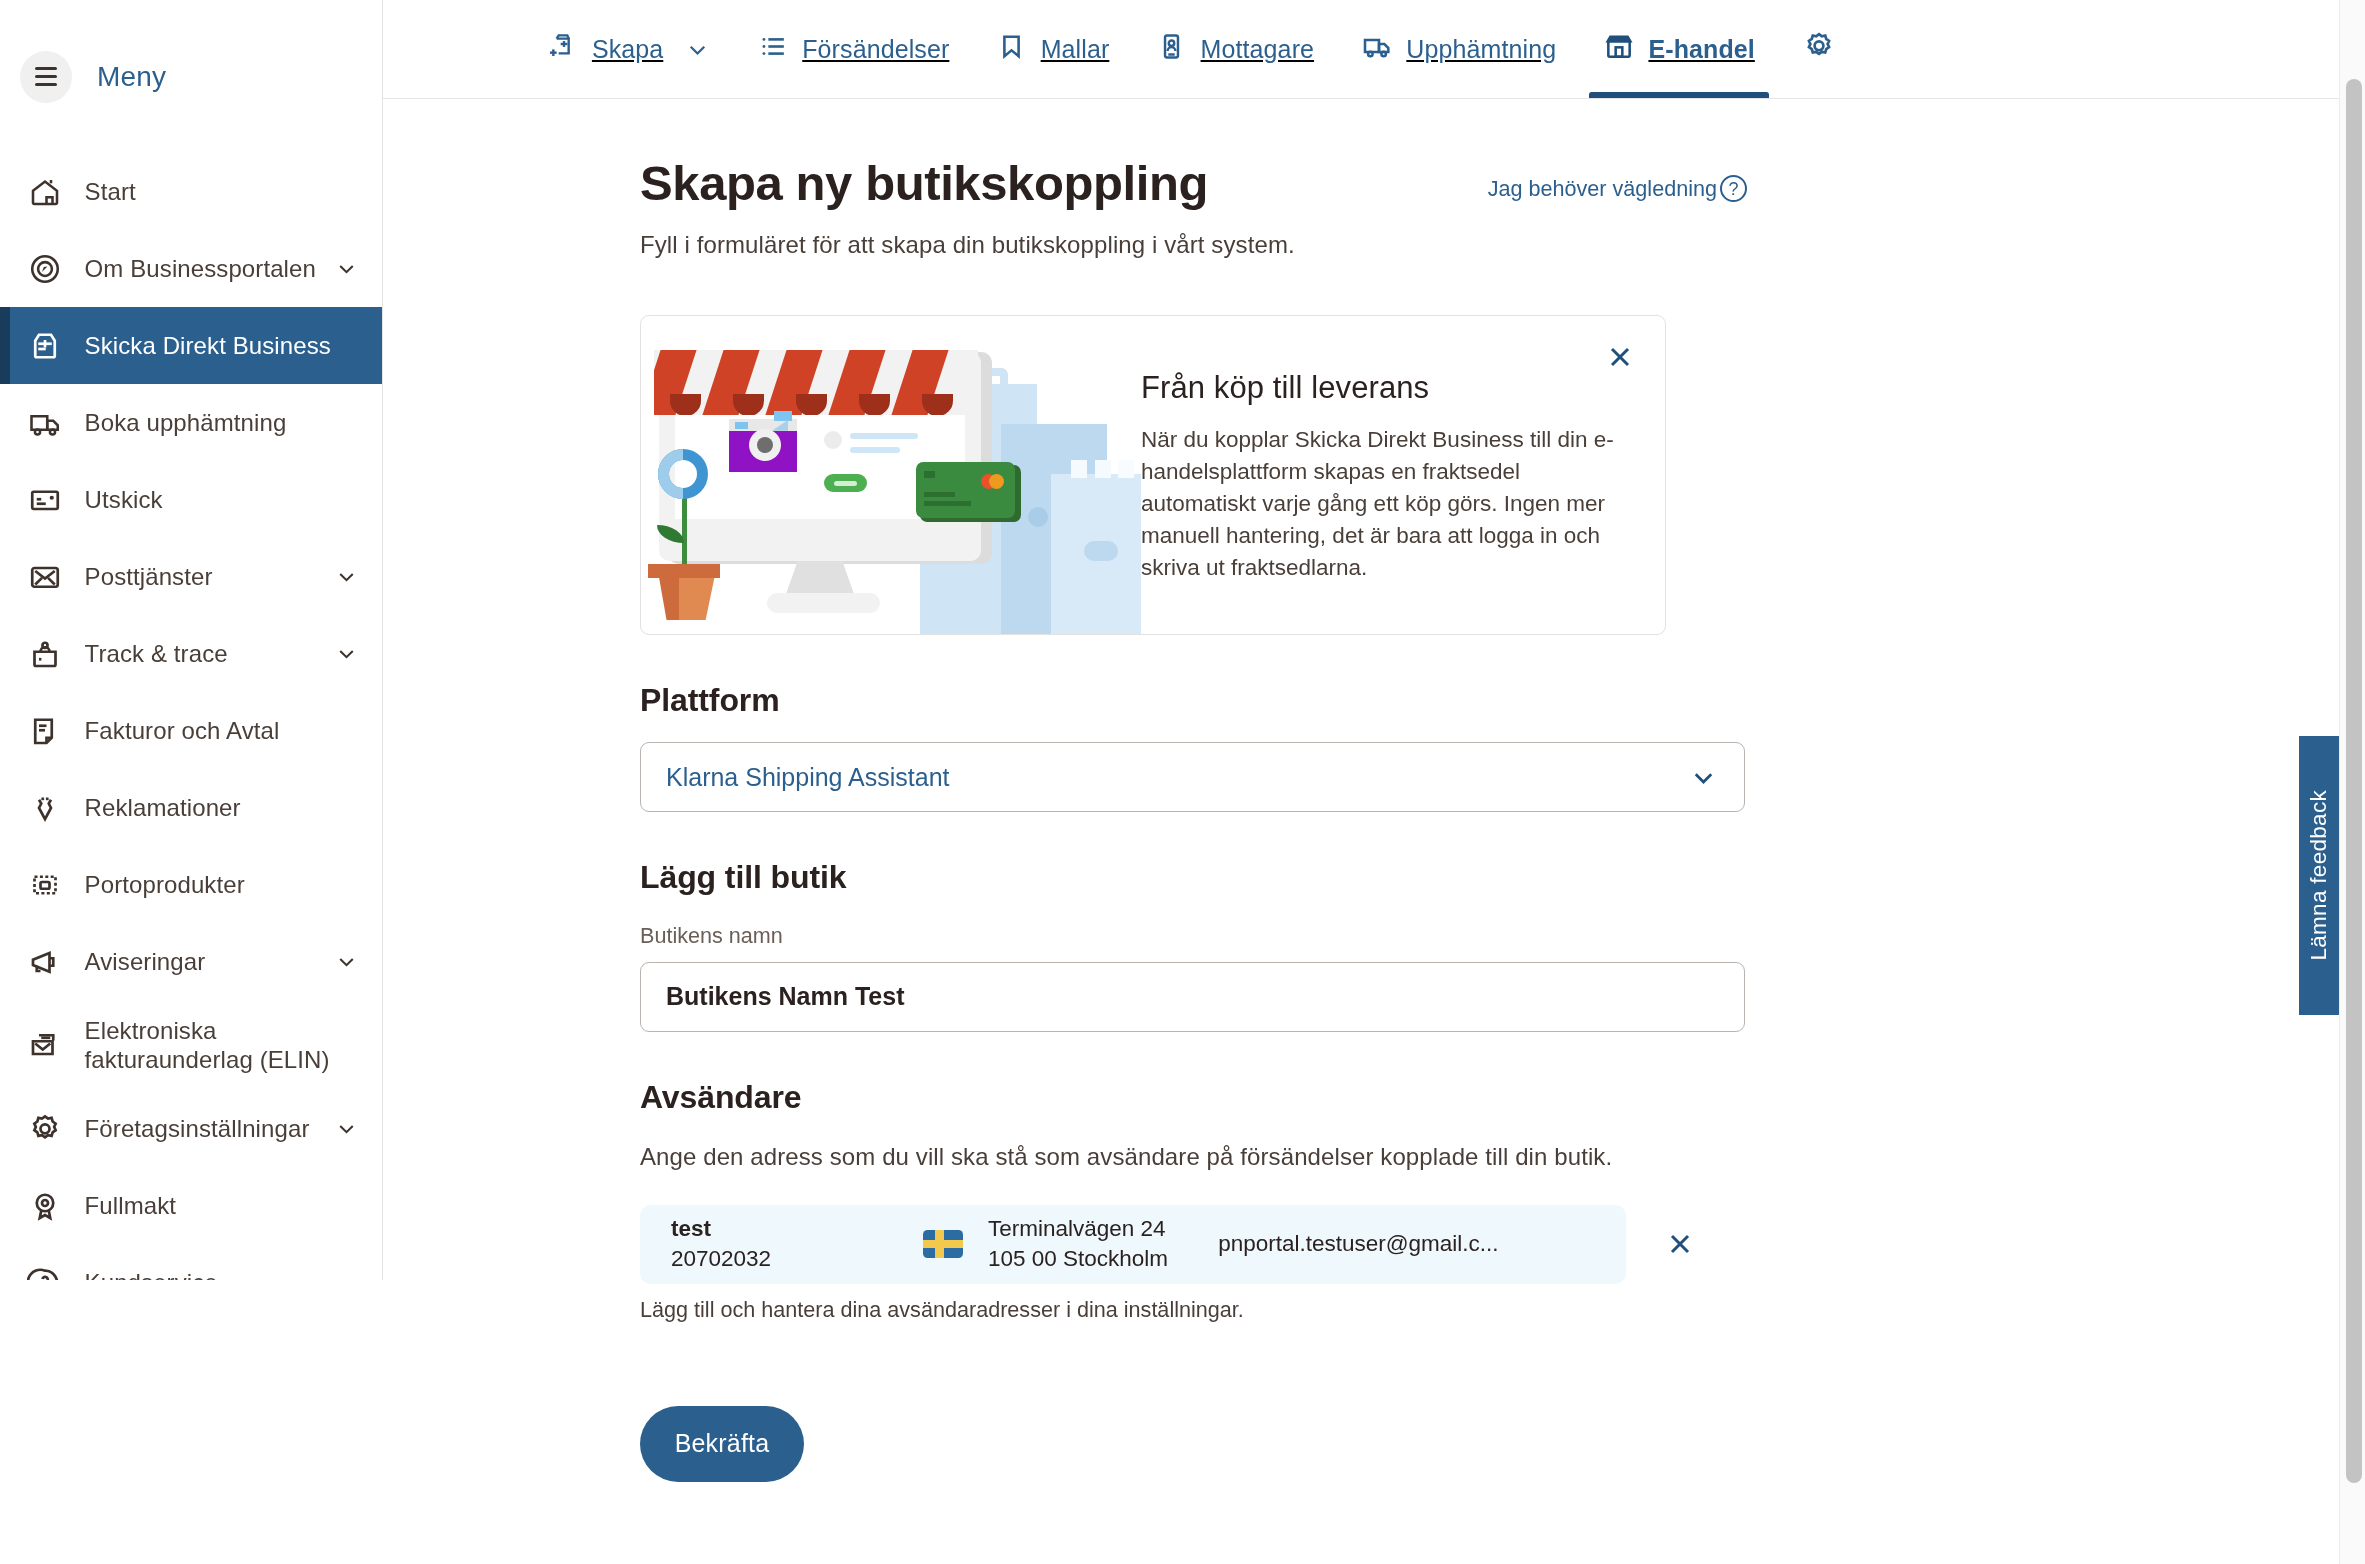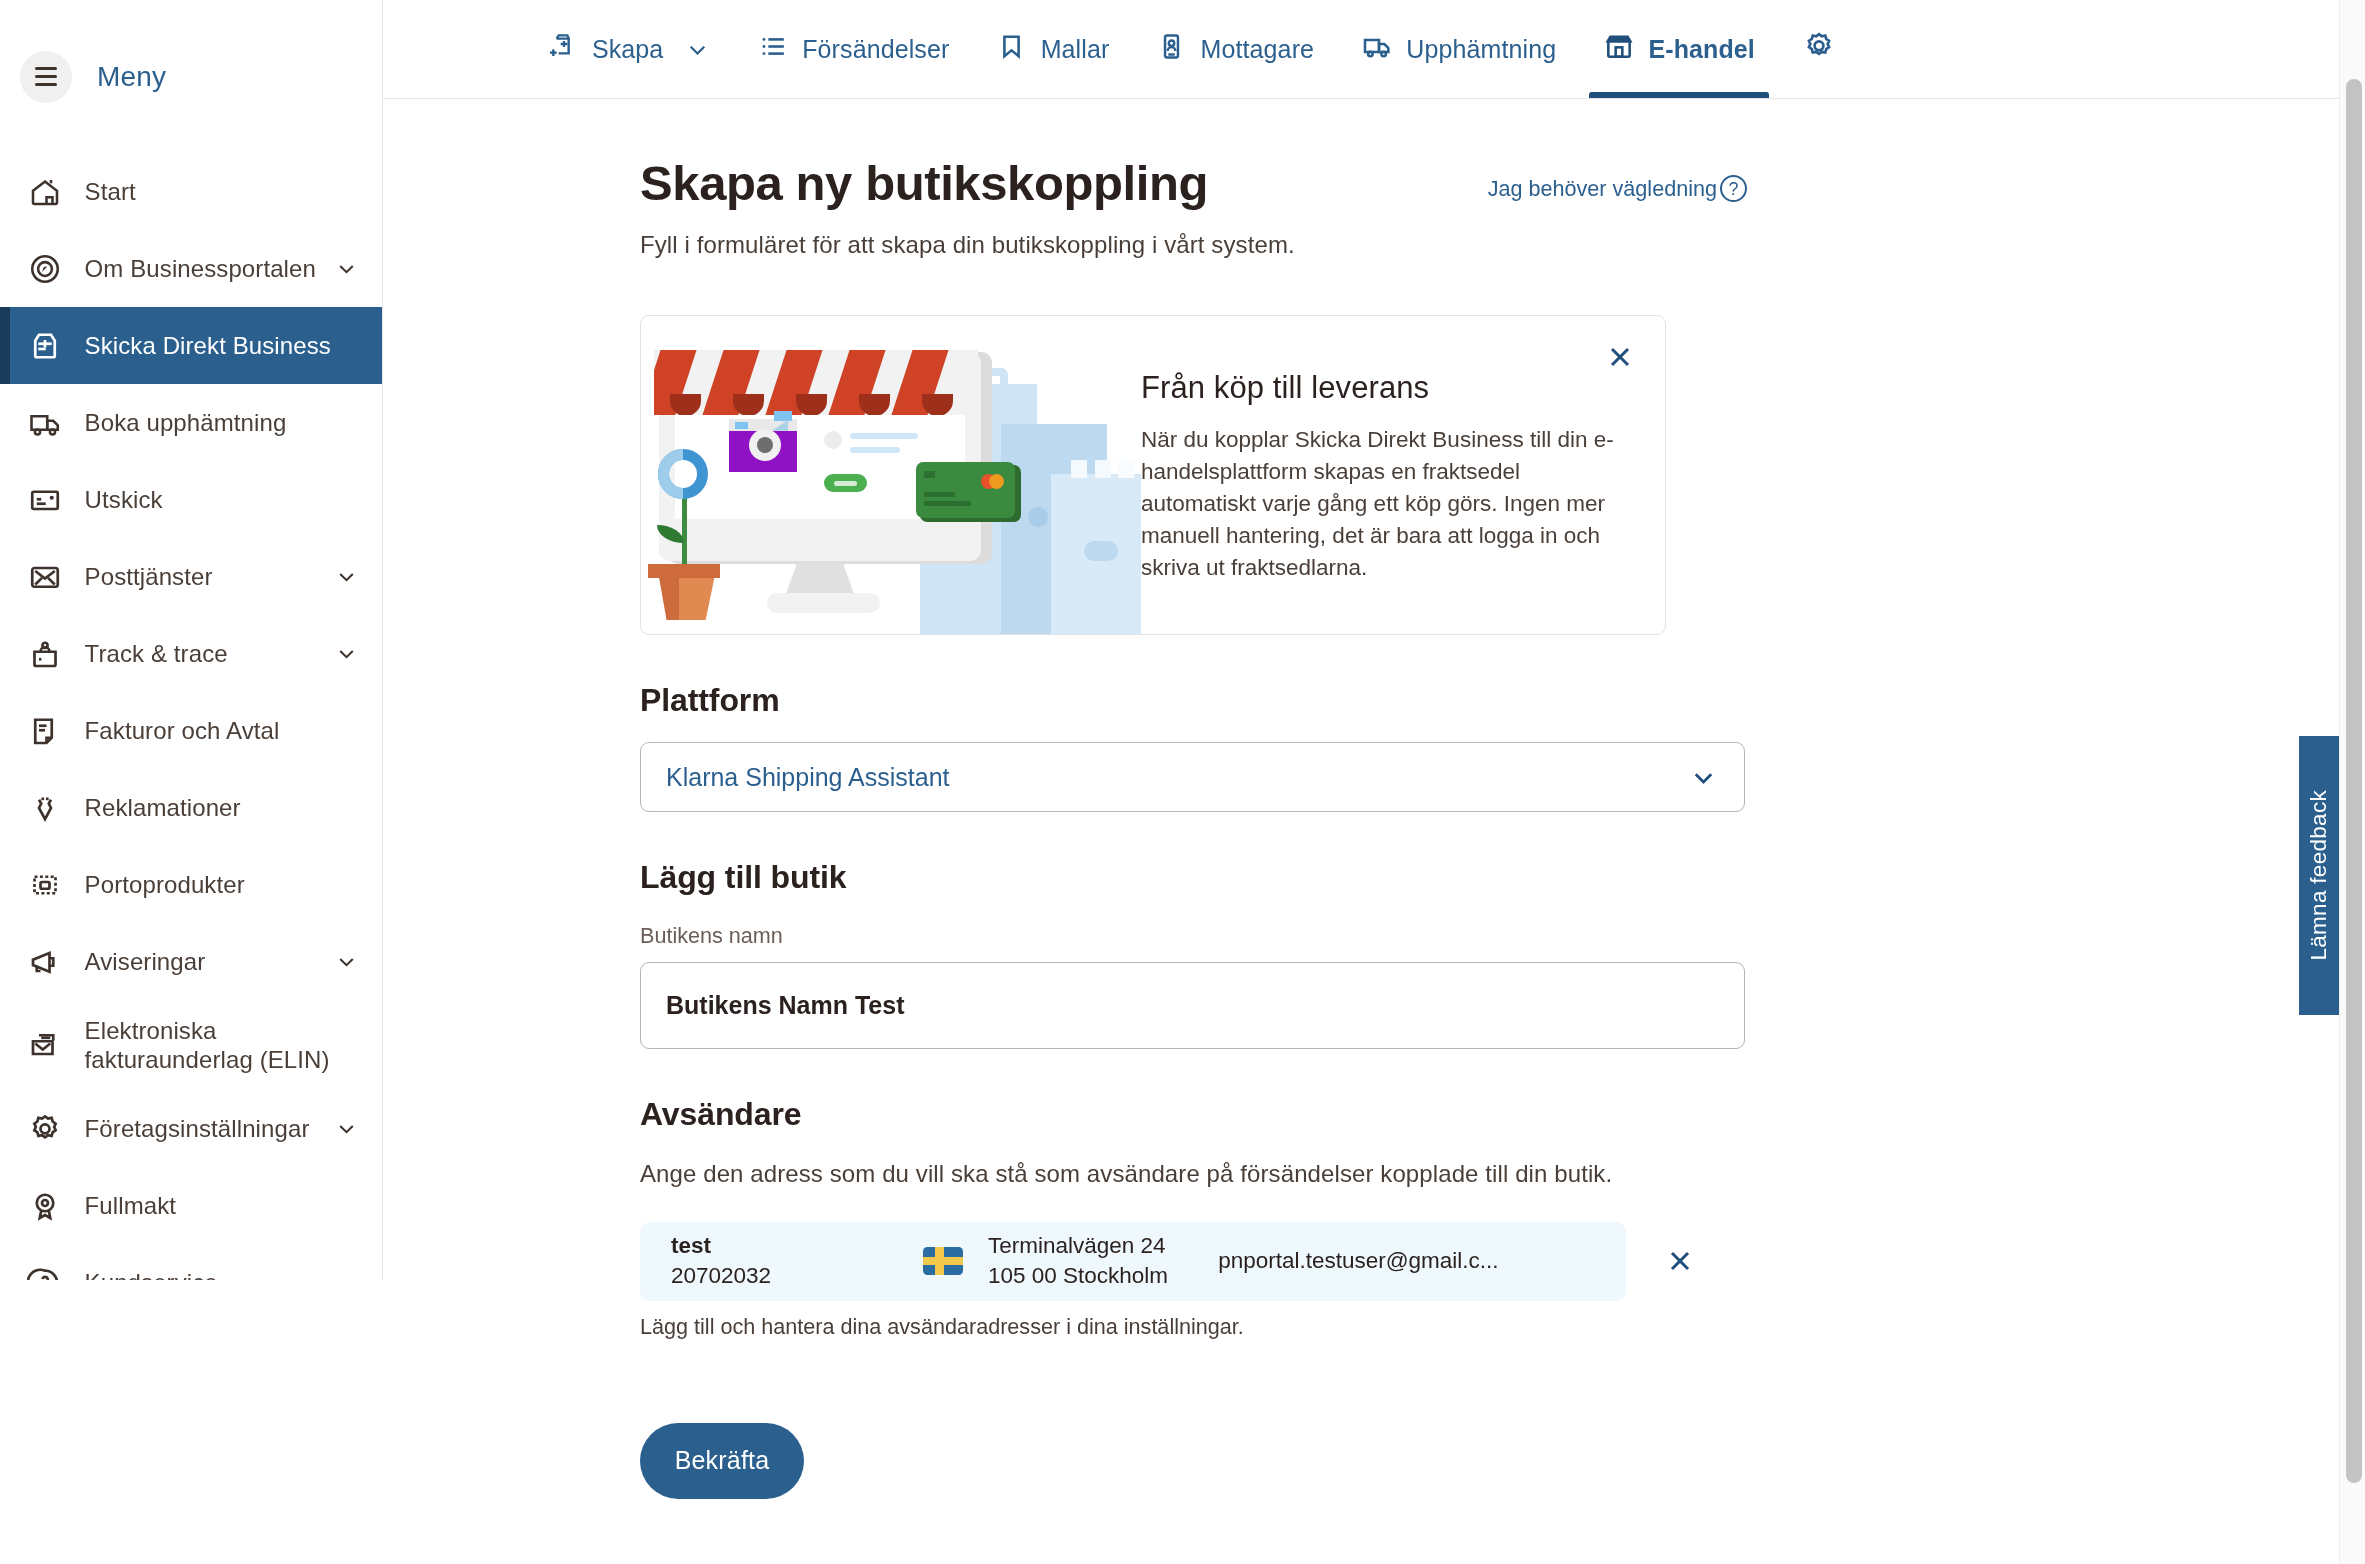--- a/index.html
+++ b/index.html
@@ -67,21 +67,21 @@
   }
 
   
   .topnav {
     height: 99px; flex: 0 0 99px;
     border-bottom: 1.8px solid #e6e6e6;
     display: flex; align-items: center; position: relative;
     background: #fff;
   }
   .topnav-inner {
-    display: flex; align-items: flex-start; gap: 0; padding-left: 140px;
+    display: flex; align-items: flex-start; gap: 0; padding-left: 140px; text-decoration: underline;
   }
   .tn-item {
     display: flex; align-items: center; gap: 13.5px;
     padding: 0 23.4px; height: 97px; cursor: pointer;
     color: #2b5f8e; font-size: 25px; position: relative;
     letter-spacing: 0.1px;
   }
   .tn-item.gearonly { padding: 0 23.4px; }
   .tn-item.active::after {
     content: ""; position: absolute; left: 9px; right: 9px; bottom: 0;
@@ -205,21 +205,21 @@
     margin-top: 23.4px; width: 1105px; height: 70px;
     border: 1.8px solid #b9b4b0; border-radius: 9px;
     display: flex; align-items: center; padding: 0 25px;
     cursor: pointer; background: #fff;
   }
   .sel-val { font-size: 25px; color: #2b5f8e; }
   .sel-chev { margin-left: auto; display: flex; align-items: center; }
 
   .fld-label { margin-top: 27px; font-size: 21.6px; color: #6a5e57; }
   .fld-box {
-    margin-top: 12.6px; width: 1105px; height: 87px;
+    margin-top: 12.6px; width: 1105px; height: 70px;
     border: 1.8px solid #b9b4b0; border-radius: 9px;
     display: flex; align-items: center; padding: 0 25px; background: #fff;
   }
   .fld-box input {
     border: none; outline: none; width: 100%; background: transparent;
     font-family: "Liberation Sans", sans-serif; font-size: 25px;
     font-weight: bold; color: #2b2220;
   }
 
   .sec-p { margin-top: 27px; font-size: 24px; color: #4a3f38; letter-spacing: 0.1px; }

